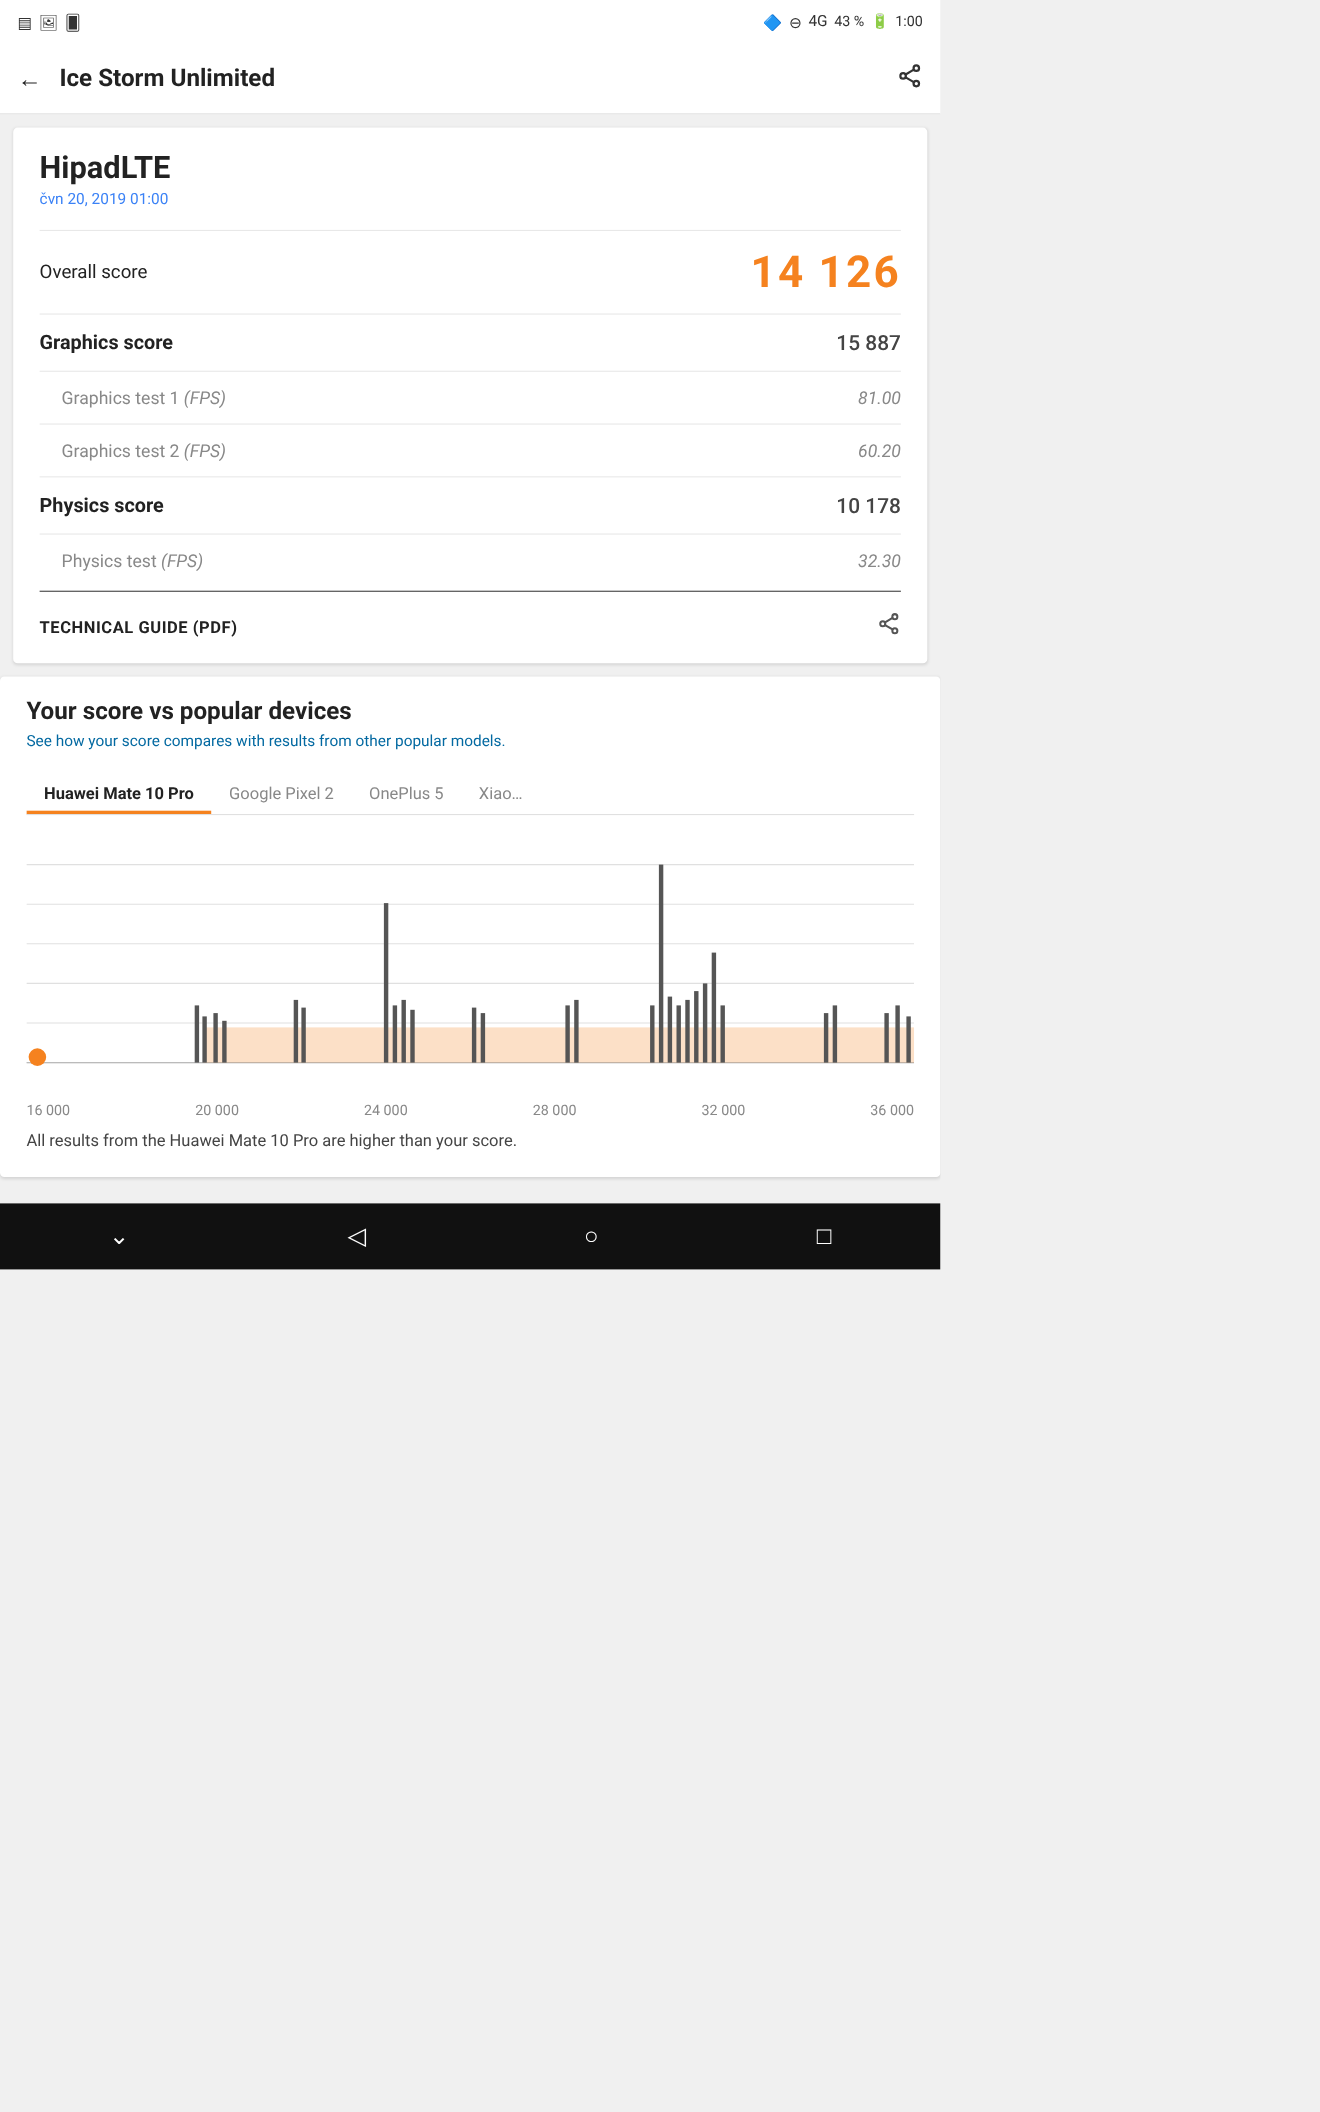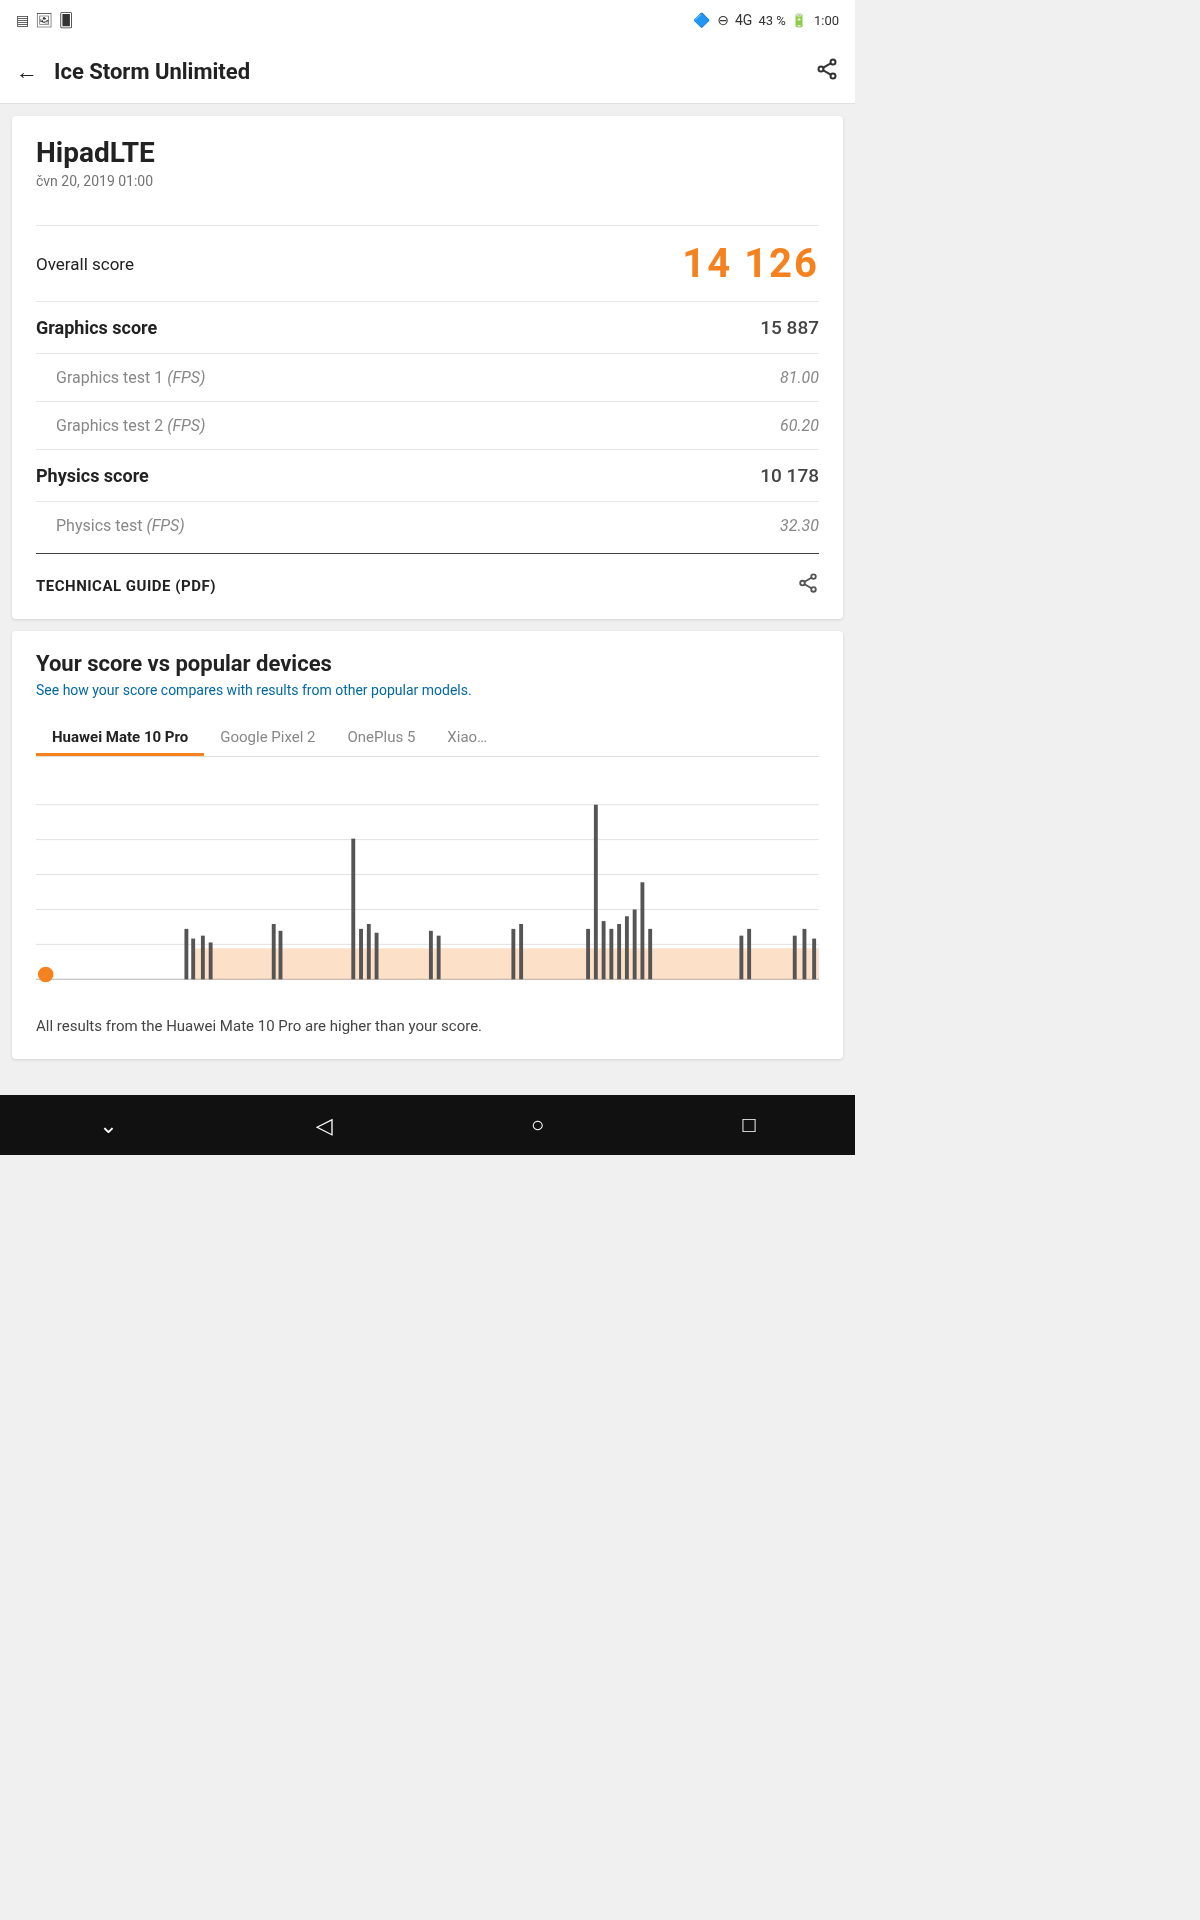--- a/index.html
+++ b/index.html
@@ -69,22 +69,22 @@
     }
 
     
     .device-name {
       font-size: 28px;
       font-weight: bold;
       margin-bottom: 4px;
     }
     .device-date {
       font-size: 14px;
-      color: #737373;
-      margin-bottom: 36px;
+      color: #3b82f6;
+      margin-bottom: 20px;
     }
 
     
     .score-row {
       display: flex;
       align-items: center;
       justify-content: space-between;
       padding: 14px 0;
       border-top: 1px solid #e8e8e8;
     }
@@ -142,21 +142,21 @@
     }
     .share-icon-sm {
       font-size: 20px;
       cursor: pointer;
     }
 
     
     .comparison-card {
       background: #fff;
       border-radius: 4px;
-      margin: 12px;
+      margin: 0;
       padding: 20px 24px 24px;
       box-shadow: 0 1px 3px rgba(0,0,0,0.12);
     }
     .comparison-title {
       font-size: 22px;
       font-weight: bold;
       margin-bottom: 6px;
     }
     .comparison-subtitle {
       font-size: 14px;
@@ -376,20 +376,28 @@
       <rect x="725" y="155" width="4" height="45" fill="#555"></rect>
       <rect x="733" y="148" width="4" height="52" fill="#555"></rect>
       <rect x="780" y="155" width="4" height="45" fill="#555"></rect>
       <rect x="790" y="148" width="4" height="52" fill="#555"></rect>
       <rect x="800" y="158" width="4" height="42" fill="#555"></rect>
 
       <circle cx="10" cy="195" r="8" fill="#f5821f"></circle>
     </svg>
   </div>
 
+  <div class="x-axis-labels">
+    <span>16 000</span>
+    <span>20 000</span>
+    <span>24 000</span>
+    <span>28 000</span>
+    <span>32 000</span>
+    <span>36 000</span>
+  </div>
 
   <div class="result-text">All results from the Huawei Mate 10 Pro are higher than your score.</div>
 </div>
 
 <div class="spacer"></div>
 
 <div class="bottom-nav">
   <span class="bottom-nav-btn">⌄</span>
   <span class="bottom-nav-btn">◁</span>
   <span class="bottom-nav-btn">○</span>

